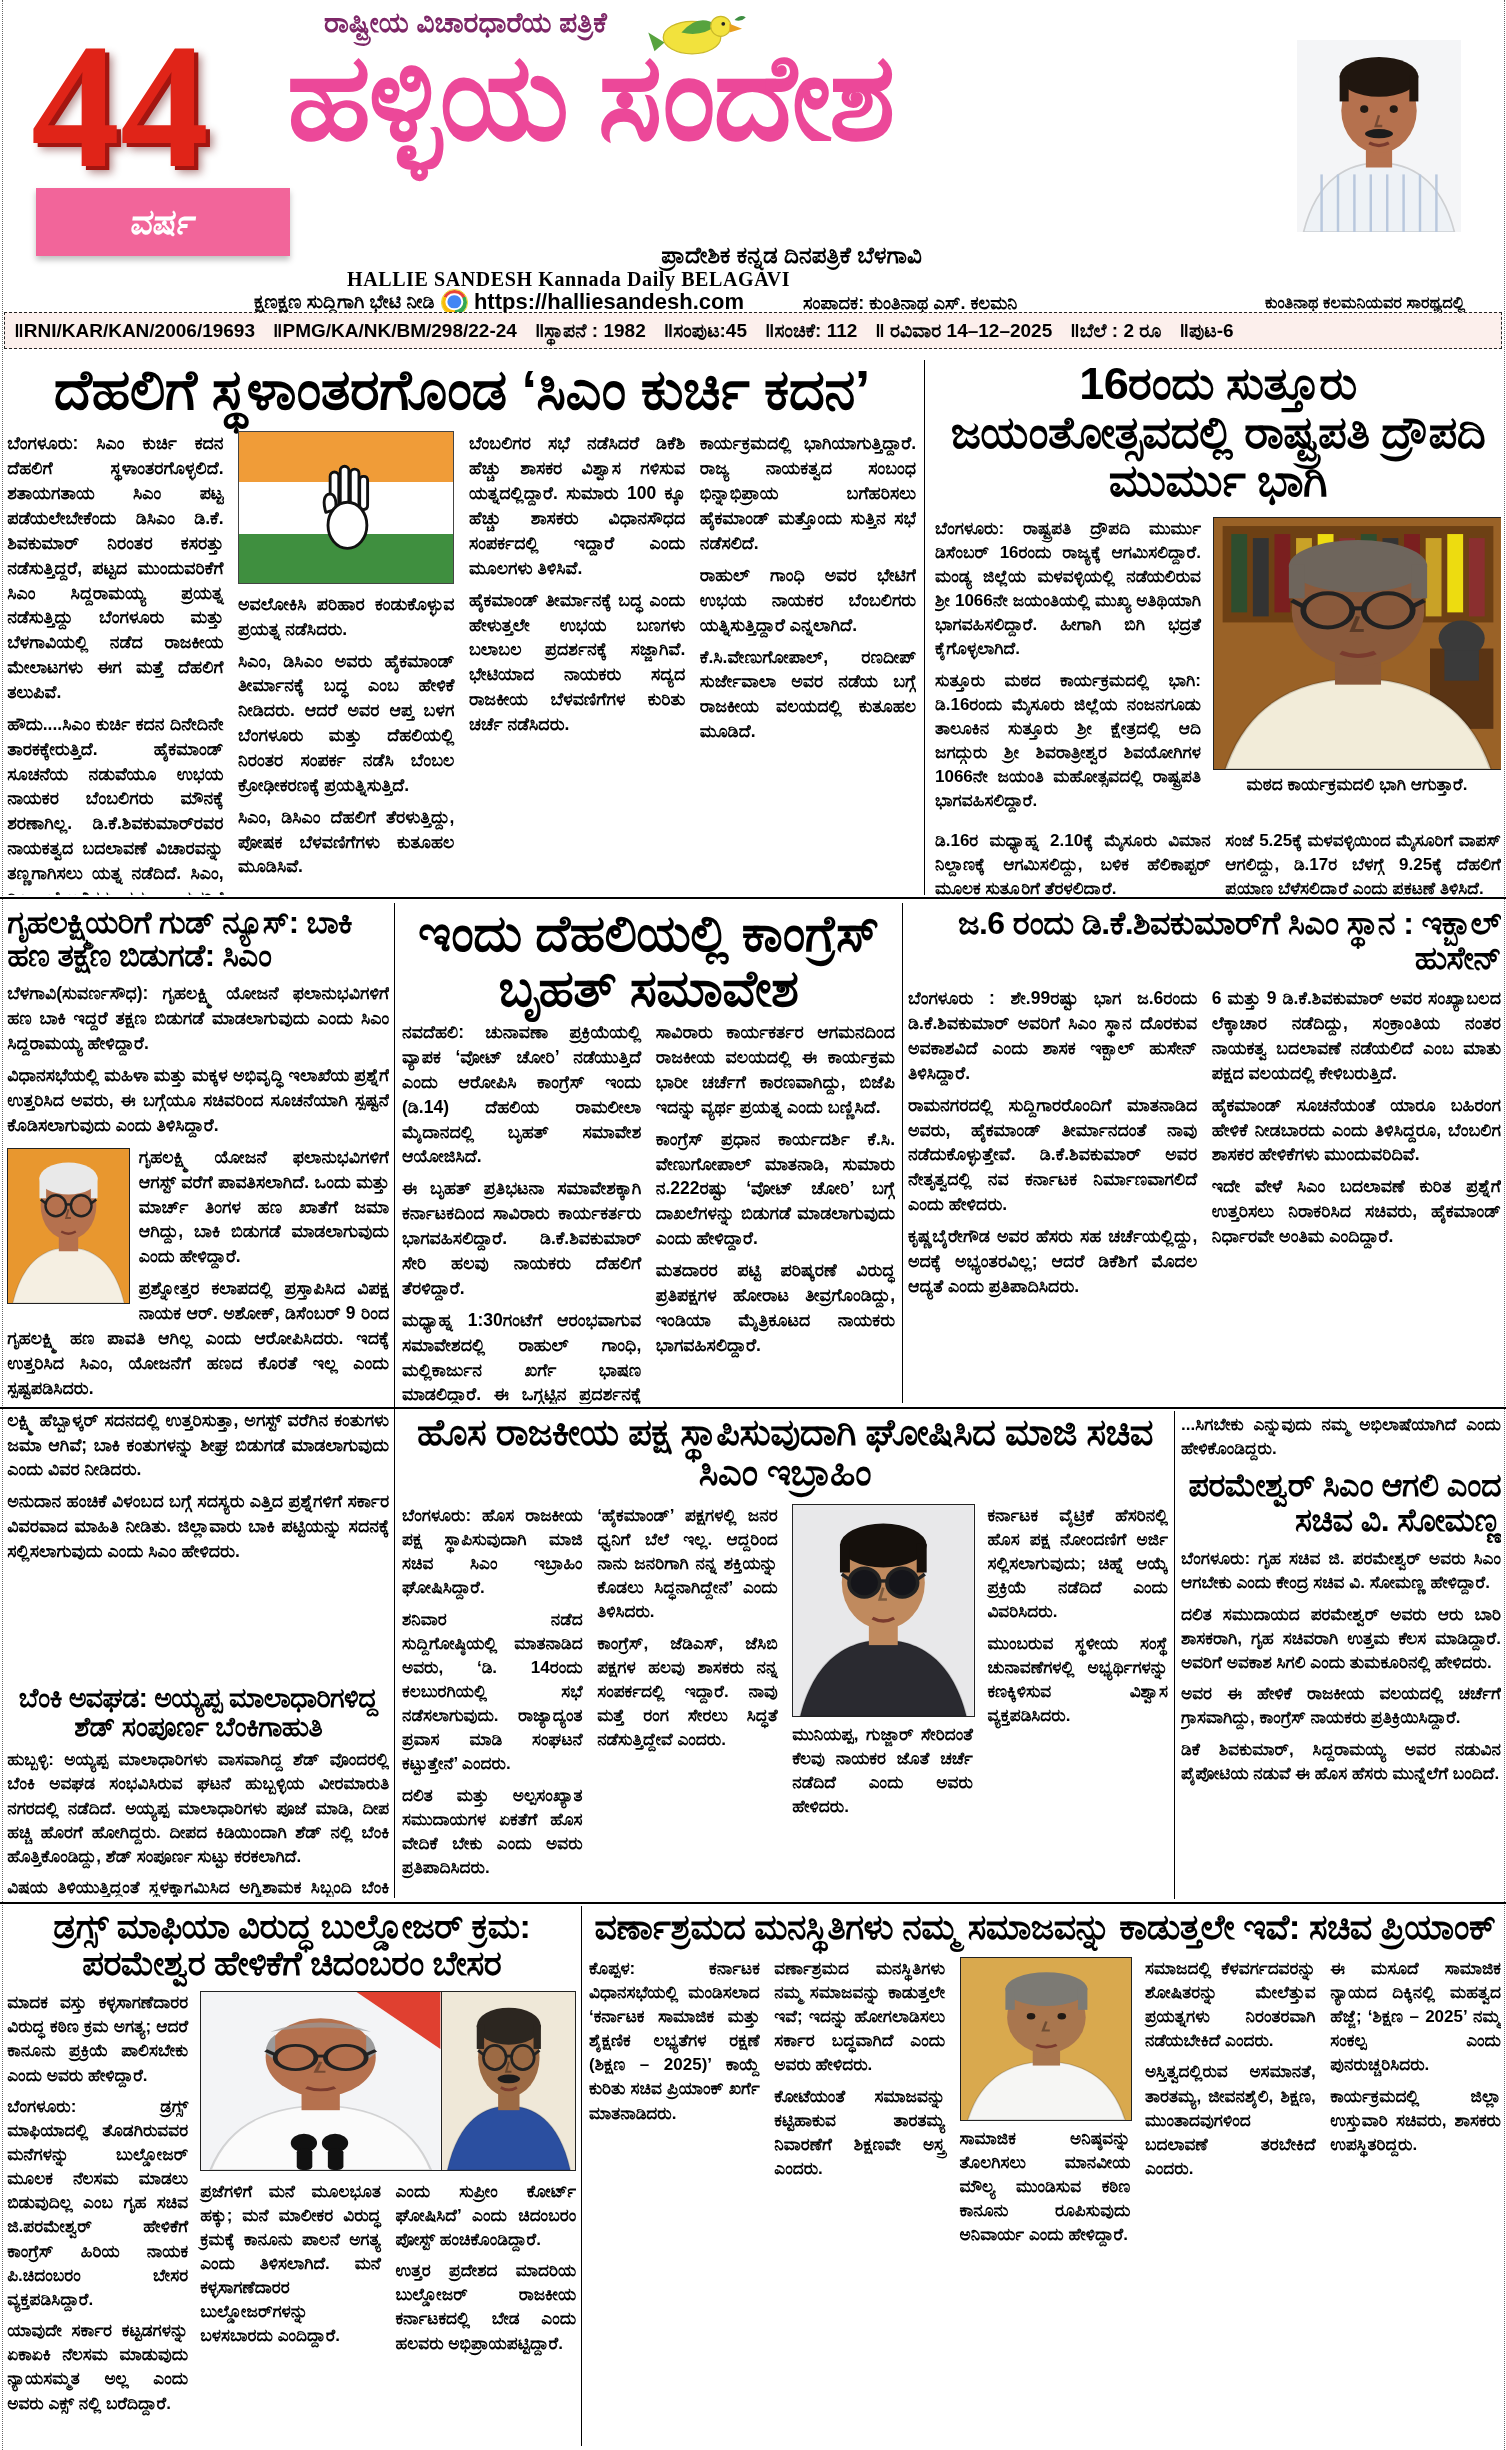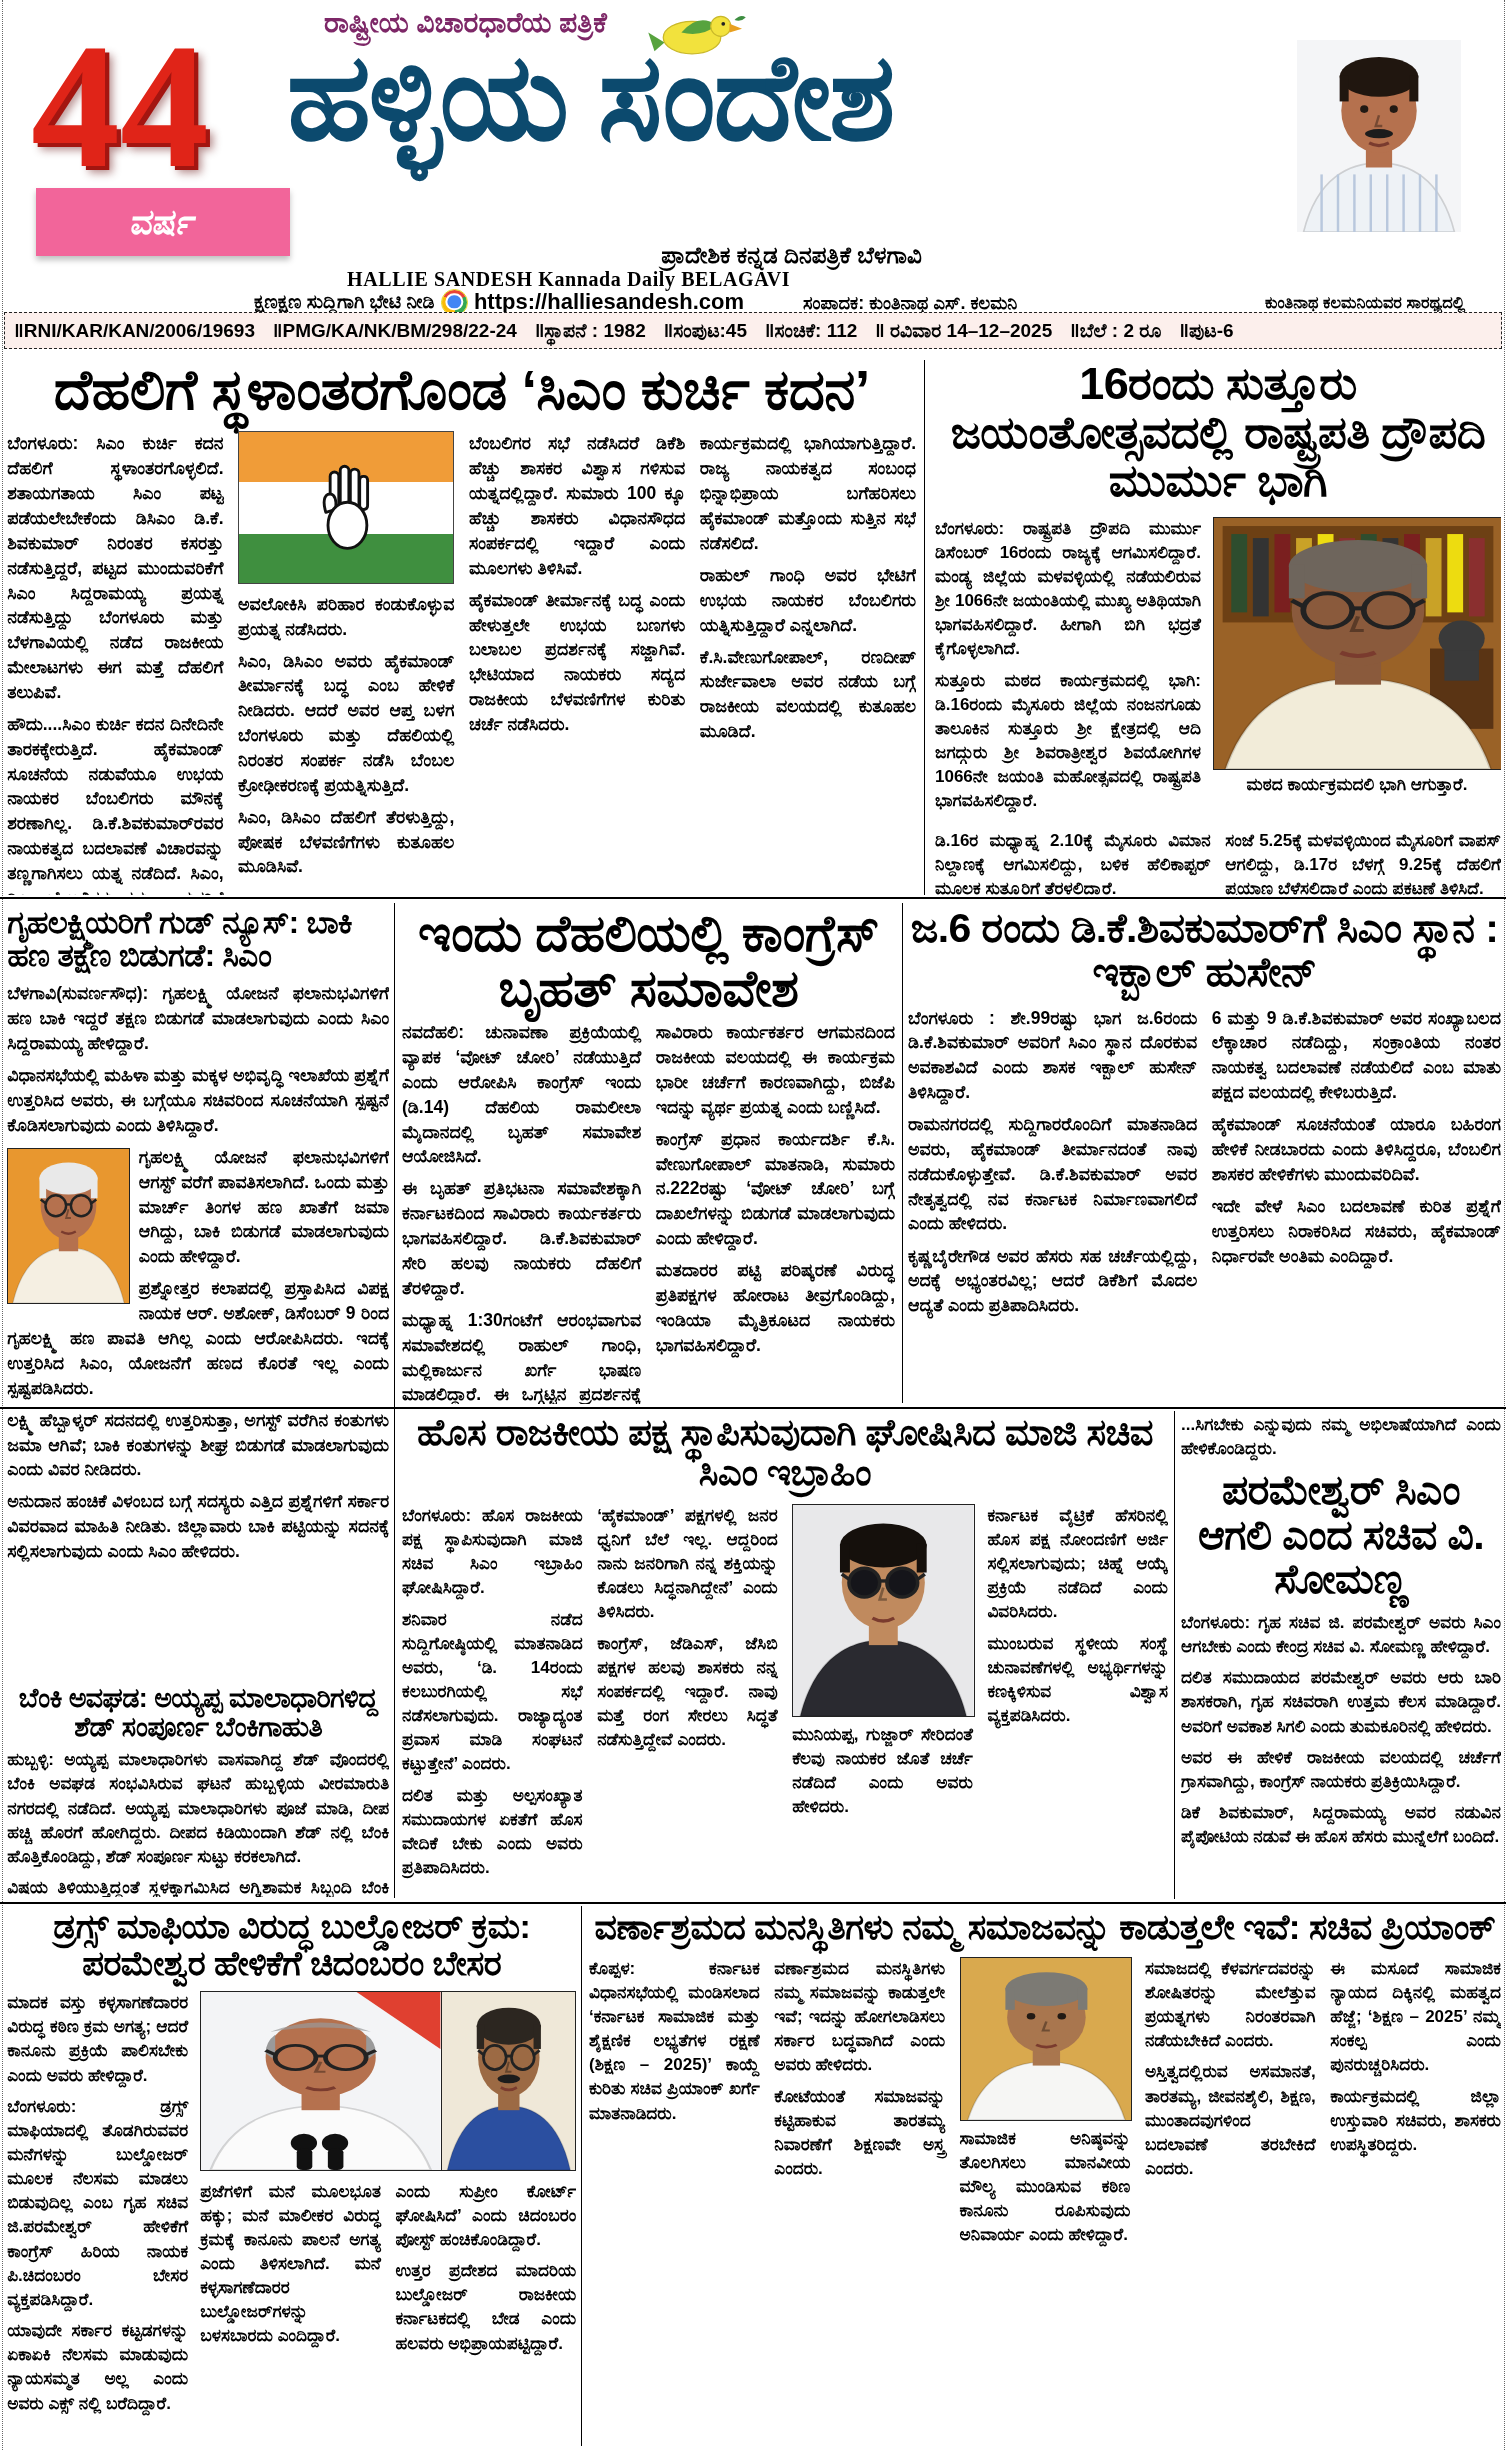--- a/index.html
+++ b/index.html
@@ -33,21 +33,21 @@
   .photo{overflow:hidden;}
   .photo svg{display:block;}
   
   .infobar{display:flex;align-items:center;gap:18px;background:#fcefec;border:1.8px dashed #222;
            padding:0 9.7px;font-size:19px;font-weight:800;white-space:nowrap;overflow:hidden;}
   
   .story{position:absolute;overflow:hidden;}
   .hl{font-weight:800;text-align:center;line-height:1.08;letter-spacing:-0.6px;}
   .h-xl{font-size:56px;}
   .h-l{font-size:45px;}
-  .h-m{font-size:41px;}
+  .h-m{font-size:32px;text-align:right;}
   .h-s{font-size:31px;}
   .h-xs{font-size:27px;}
   .cols{display:flex;gap:14.5px;align-items:stretch;}
   .col{flex:1;min-width:0;}
   .bp{margin:0 0 7.2px 0;font-size:17.5px;line-height:1.42;text-align:justify;font-weight:600;}
   .small .bp{font-size:17px;}
   .capt{font-size:17px;font-weight:800;text-align:center;margin-top:4.8px;}
   .flag{position:relative;height:151px;border:1.8px solid #444;margin-bottom:7.2px;}
   .flag .st{position:absolute;left:0;right:0;}
   .flag svg{position:absolute;left:50%;top:50%;transform:translate(-50%,-50%);}
@@ -73,21 +73,21 @@
       <path d="M140 30 Q150 20 158 26 Q150 34 140 30" fill="#3e8e41"></path>
     </svg>
   </div>
 
   <div class="abs num44" style="left:31px;top:17px;color:#e02418;">44</div>
 
   <div class="abs ribbon" style="left:36px;top:188px;width:254px;height:68px;background:#f2659a;">
     <span>ವರ್ಷ</span>
   </div>
 
-  <div class="abs mtitle" style="left:287px;top:37px;width:809px;color:#0c4a6e;">ಹಳ್ಳಿಯ ಸಂದೇಶ</div>
+  <div class="abs mtitle" style="left:287px;top:37px;width:809px;color:#ec4899;">ಹಳ್ಳಿಯ ಸಂದೇಶ</div>
 
   <div class="abs subtitle" style="left:598px;top:242px;width:387px;">ಪ್ರಾದೇಶಿಕ ಕನ್ನಡ ದಿನಪತ್ರಿಕೆ ಬೆಳಗಾವಿ</div>
 
   <div class="abs engline" style="left:347px;top:268px;">HALLIE SANDESH Kannada Daily BELAGAVI</div>
 
   <div class="abs visitrow" style="left:254px;top:289px;">
     <span>ಕ್ಷಣಕ್ಷಣ ಸುದ್ದಿಗಾಗಿ ಭೇಟಿ ನೀಡಿ</span>
     <span class="chrome">
         <i></i>
       </span>

